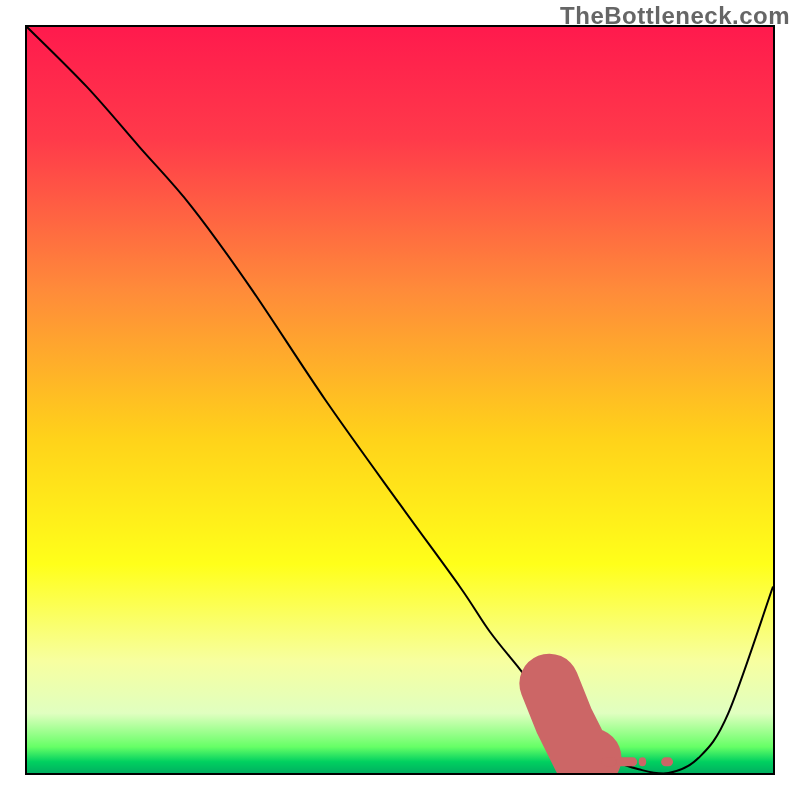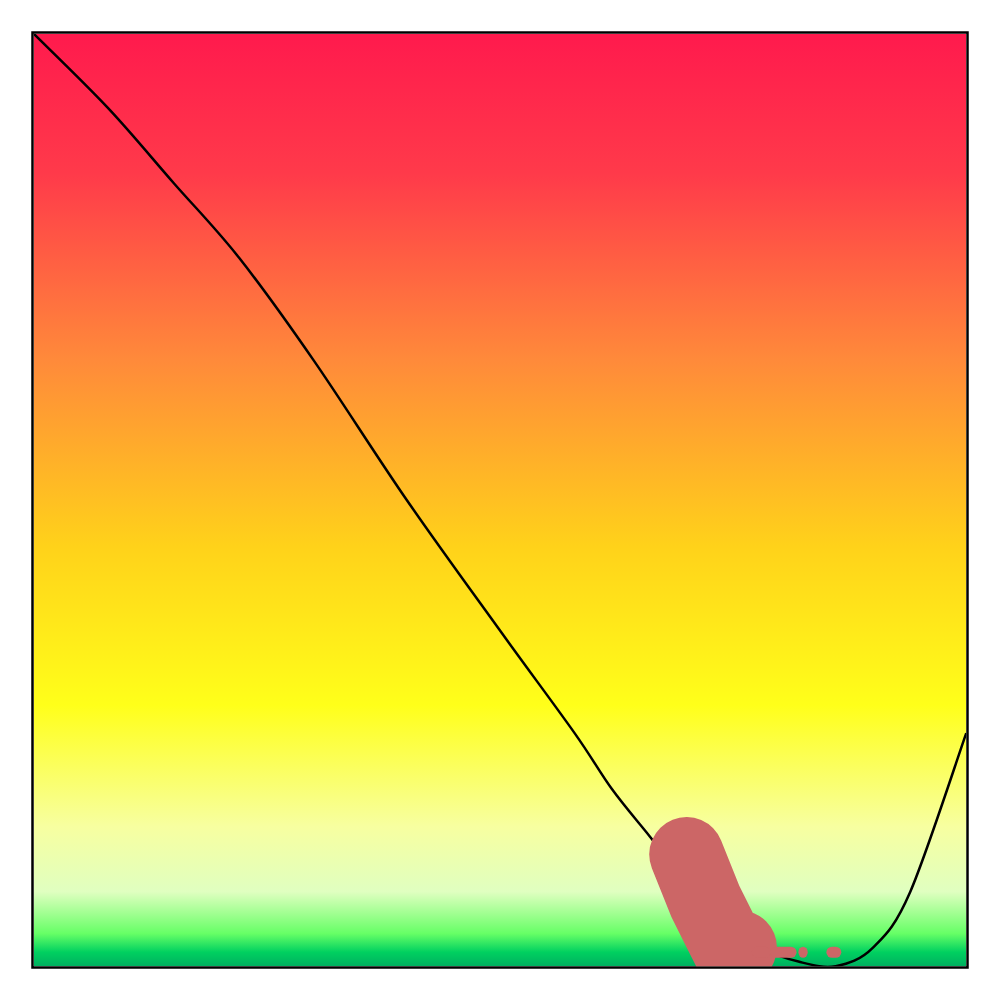--- a/index.html
+++ b/index.html
@@ -38,20 +38,21 @@
     width: 100%;
     height: 100%;
     overflow: visible;
   }
 </style>
 </head>
 <body>
 
 <div class="frame">
 
+  <div class="watermark">TheBottleneck.com</div>
 
   <div class="plot-area">
 
     <svg class="gradient-bg" viewBox="0 0 100 100" preserveAspectRatio="none">
       <defs>
         <linearGradient id="bg-grad" x1="0" y1="0" x2="0" y2="1">
             <stop offset="0%" stop-color="#ff1a4d"></stop>
             <stop offset="15%" stop-color="#ff3a4a"></stop>
             <stop offset="35%" stop-color="#ff8a3a"></stop>
             <stop offset="55.00000000000001%" stop-color="#ffd21a"></stop>

